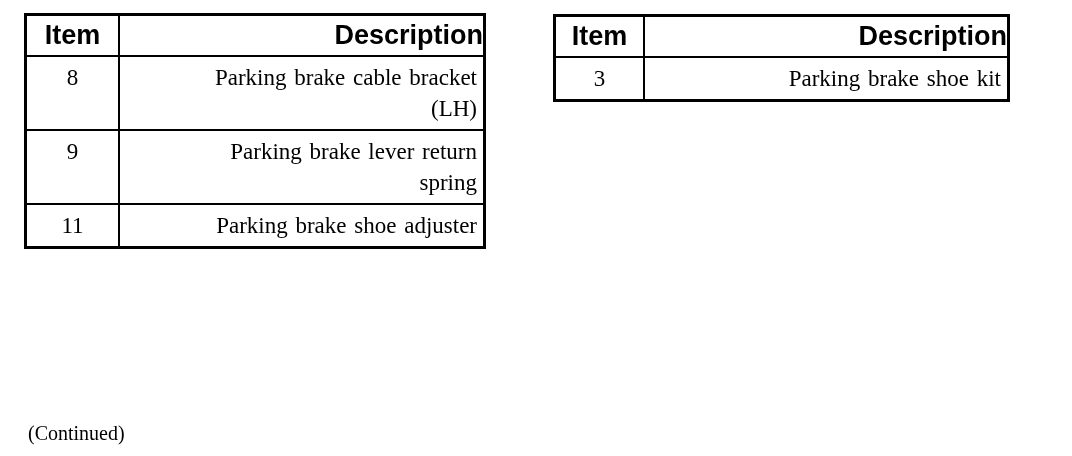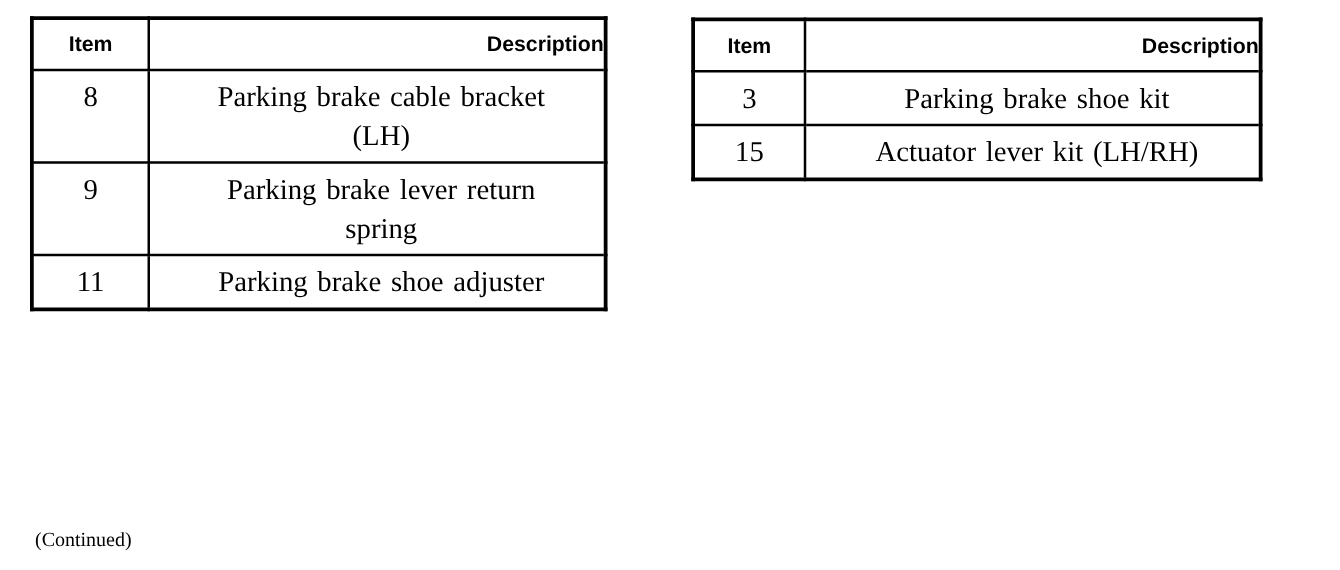--- a/index.html
+++ b/index.html
@@ -36,51 +36,51 @@
   .parts-table-right {
     left: 553px;
     top: 14px;
     width: 457px;
   }
   .parts-table-left .col-item  { width: 91px; }
   .parts-table-right .col-item { width: 87px; }
   .parts-table th {
     font-family: "Liberation Sans", sans-serif;
     font-weight: bold;
-    font-size: 17px;
+    font-size: 27px;
     line-height: 31px;
     padding: 4px 0;
   }
   th.col-item {
     text-align: center;
   }
   th.col-desc {
     text-align: right;
     padding-left: 11px;
   }
   .parts-table td {
     font-size: 23px;
     line-height: 31px;
     padding: 5px 0;
   }
   td.cell-item {
     text-align: center;
   }
   td.cell-desc {
-    text-align: center;
+    text-align: right;
     padding-left: 13px;
     padding-right: 6px;
     white-space: pre-line;
     word-spacing: 2px;
   }
   .continued-note {
     position: absolute;
     left: 28px;
     top: 421px;
-    font-size: 16px;
+    font-size: 20px;
     line-height: 24px;
   }
 </style>
 </head>
 <body>
 
 <div>
 
   <table class="parts-table parts-table-left">
     <thead>
@@ -112,22 +112,18 @@
       <tr>
         <th class="col-item">Item</th>
         <th class="col-desc">Description</th>
       </tr>
     </thead>
     <tbody>
       <tr>
         <td class="cell-item">3</td>
         <td class="cell-desc">Parking brake shoe kit</td>
       </tr>
-      <tr>
-        <td class="cell-item">15</td>
-        <td class="cell-desc">Actuator lever kit (LH/RH)</td>
-      </tr>
     </tbody>
   </table>
 
   <div class="continued-note">(Continued)</div>
 
 </div>
 
 </body></html>

